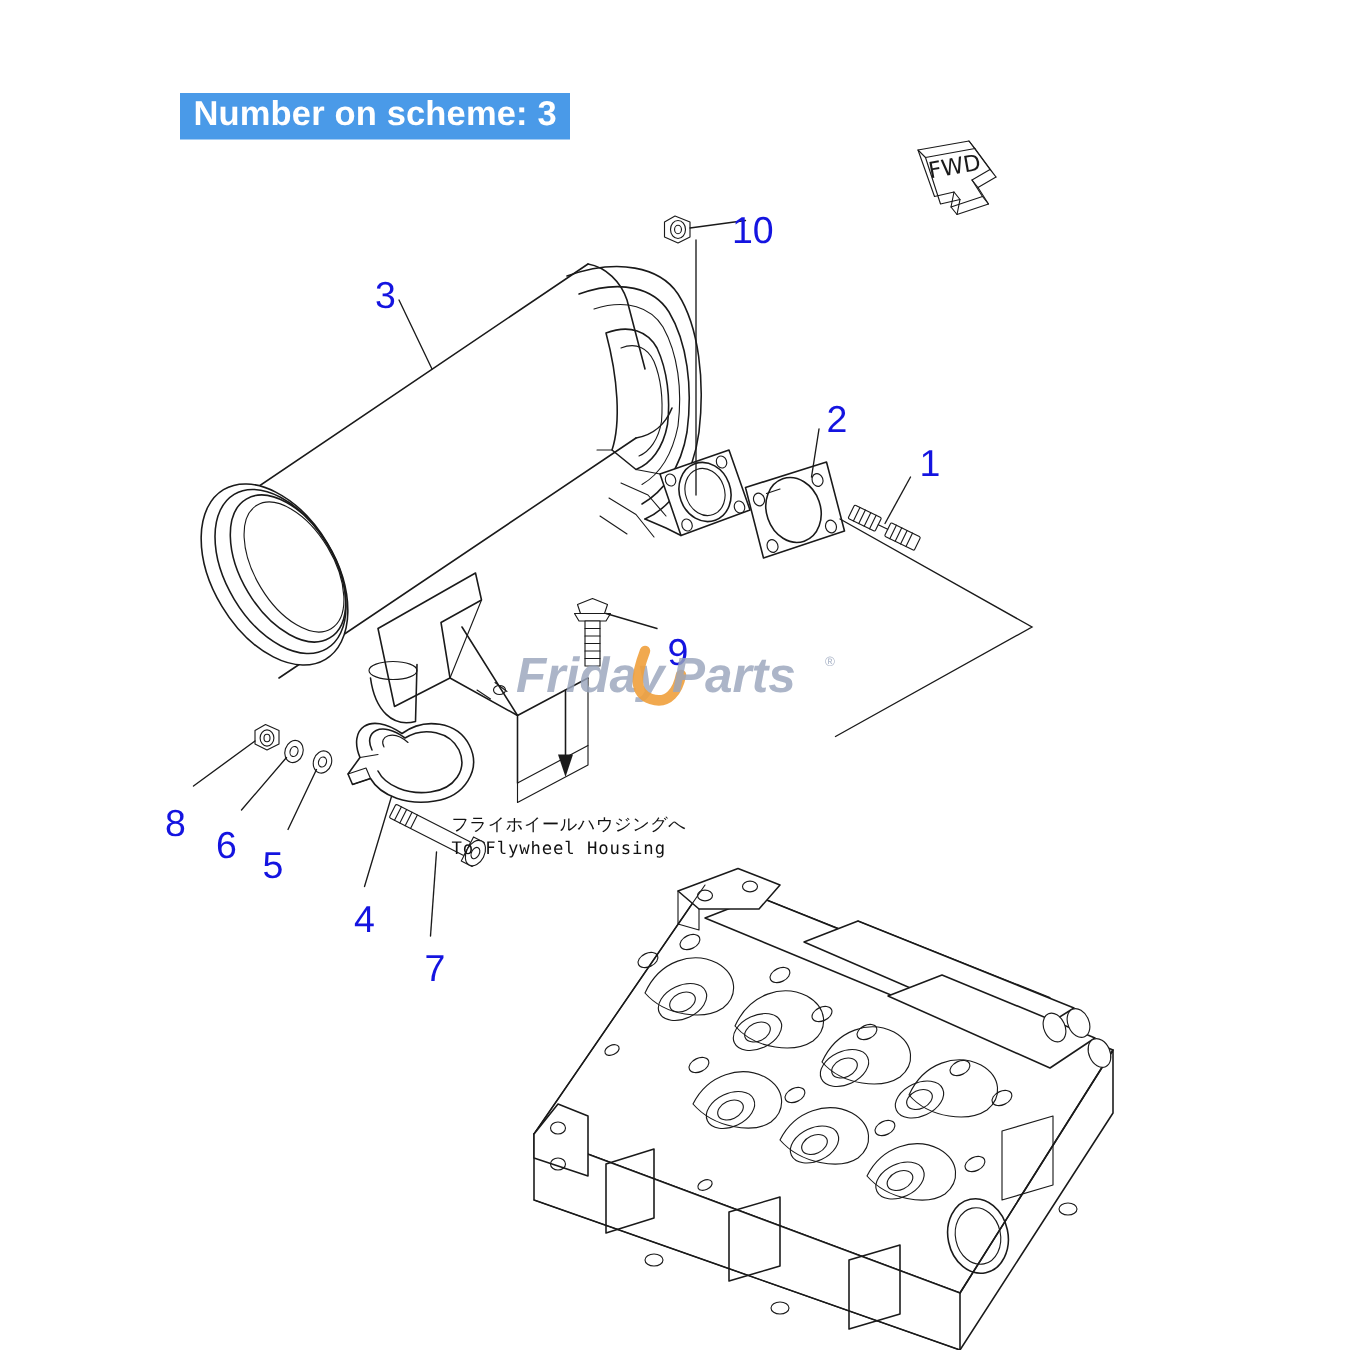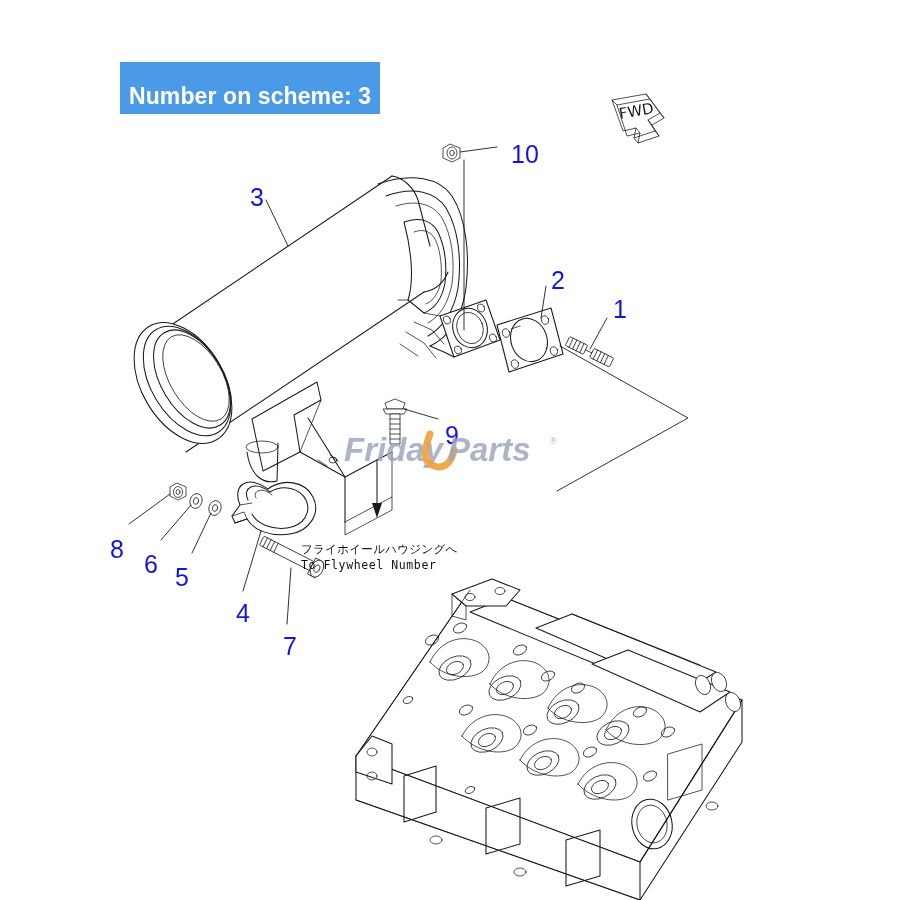--- a/index.html
+++ b/index.html
@@ -21,21 +21,21 @@
     position: absolute;
     left: 0;
     top: 0;
     width: 900px;
     height: 900px;
   }
   .banner {
     position: absolute;
     left: 120px;
     top: 62px;
-    padding: 21px 9px 5px 9px;
+    padding: 0 9px 5px 9px;
     background: #4a9ae8;
     color: #ffffff;
     font-size: 23px;
     font-weight: bold;
     letter-spacing: 0.1px;
     white-space: nowrap;
     line-height: 1.15;
   }
   .callout {
     position: absolute;
@@ -345,25 +345,25 @@
 
   <div class="callout" style="left:613px; top:297px;">1</div>
   <div class="callout" style="left:551px; top:268px;">2</div>
   <div class="callout" style="left:250px; top:185px;">3</div>
   <div class="callout" style="left:236px; top:601px;">4</div>
   <div class="callout" style="left:175px; top:565px;">5</div>
   <div class="callout" style="left:144px; top:552px;">6</div>
   <div class="callout" style="left:283px; top:634px;">7</div>
   <div class="callout" style="left:110px; top:537px;">8</div>
   <div class="callout" style="left:445px; top:423px;">9</div>
-  <div class="callout" style="left:511px; top:142px;">10</div>
+  <div class="callout" style="left:488px; top:142px;">10</div>
 
   <div class="jp-label">
     <div>フライホイールハウジングへ</div>
-    <div class="en">To Flywheel Number</div>
+    <div class="en">To Flywheel Housing</div>
   </div>
 
   <svg class="watermark" viewBox="0 0 216 46">
     <text x="0" y="33" font-family="Liberation Sans, sans-serif" font-size="33" font-weight="bold" font-style="italic" fill="#9aa6bd" opacity="0.82">Friday</text>
     <path d="M86 6 C 80 22 78 34 90 38 C 102 42 108 32 110 22" fill="none" stroke="#f0a03c" stroke-width="7" stroke-linecap="round" opacity="0.9"></path>
     <text x="104" y="33" font-family="Liberation Sans, sans-serif" font-size="33" font-weight="bold" font-style="italic" fill="#9aa6bd" opacity="0.82">Parts</text>
     <text x="206" y="16" font-family="Liberation Sans, sans-serif" font-size="9" fill="#9aa6bd" opacity="0.82">®</text>
   </svg>
 
 </div>

